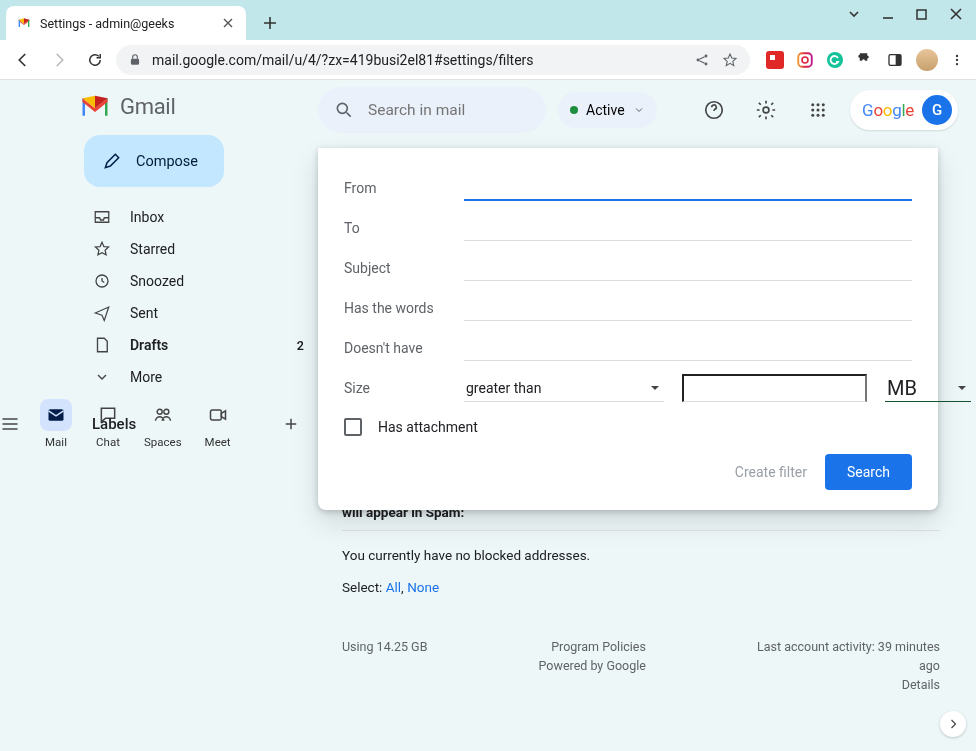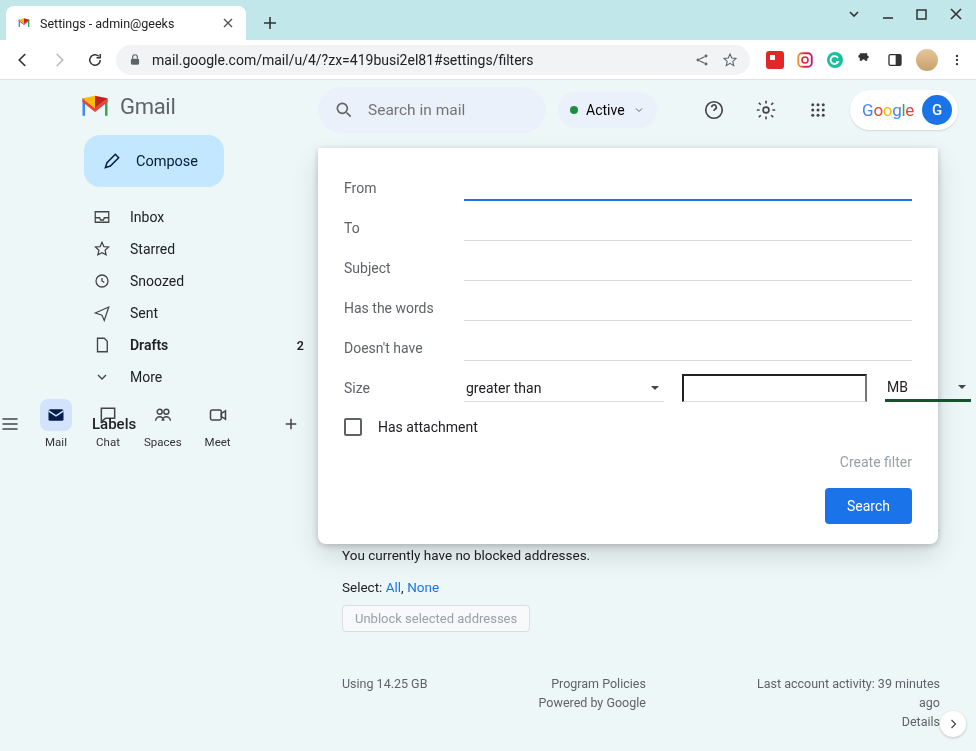--- a/index.html
+++ b/index.html
@@ -57,24 +57,24 @@
   .google-av { width:30px; height:30px; background:#1a73e8; color:#fff; border-radius:50%; display:flex; align-items:center; justify-content:center; font-size:15px; font-weight:500; }
 
   
   .panel { position:absolute; left:0; top:68px; width:620px; background:#fff; border-radius:0 0 8px 8px; box-shadow:0 2px 6px rgba(0,0,0,.2), 0 12px 28px rgba(0,0,0,.12); padding:20px 26px; z-index:50; }
   .frow { display:flex; align-items:center; min-height:40px; gap:18px; font-size:14px; color:#5f6368; }
   .frow label { width:102px; flex-shrink:0; }
   .fld { flex:1; border:0; border-bottom:1px solid #dadce0; height:26px; outline:0; font-size:14.5px; }
   .fld.focus { border-bottom:2px solid #1a73e8; }
   .sel { flex:0 0 200px; border-bottom:1px solid #dadce0; height:28px; display:flex; align-items:center; justify-content:space-between; padding:0 4px 0 2px; font-size:14px; color:#202124; cursor:pointer; }
   .size-mid { flex:0 0 120px; border-bottom:1px solid #dadce0; height:28px; }
-  .sel-unit { flex:0 0 86px; border-bottom:3px solid #14532d; height:28px; display:flex; align-items:center; justify-content:space-between; padding:0 4px 0 2px; font-size:14px; color:#202124; cursor:pointer; }
+  .sel-unit { flex:0 0 86px; border-bottom:1px solid #14532d; height:28px; display:flex; align-items:center; justify-content:space-between; padding:0 4px 0 2px; font-size:20px; color:#202124; cursor:pointer; }
   .cbx-row { display:flex; align-items:center; gap:16px; padding:10px 0 6px 0; font-size:14px; color:#202124; }
   .cbx { width:18px; height:18px; border:2px solid #5f6368; border-radius:2px; cursor:pointer; }
-  .panel-actions { display:flex; justify-content:flex-end; align-items:flex-end; gap:18px; padding-top:12px;flex-direction:column; }
+  .panel-actions { display:flex; justify-content:flex-end; align-items:center; gap:18px; padding-top:12px; }
   .link-btn { font-size:14px; color:#9aa0a6; cursor:default; }
   .btn-primary { background:#1a73e8; color:#fff; border:0; border-radius:4px; height:36px; padding:0 22px; font-size:14px; cursor:pointer; }
 
   
   .settings-body { position:absolute; top:424px; left:24px; right:36px; font-size:13.5px; color:#202124; }
   .settings-body .bold { font-weight:700; }
   .settings-body hr { border:0; border-top:1px solid #e0e0e0; margin:10px 0 16px 0; }
   .sel-line { margin-top:16px; }
   .sel-line a { color:#1a73e8; cursor:pointer; }
   .unblk { margin-top:10px; border:1px solid #dadce0; background:#f8f9fa; color:#9aa0a6; padding:5px 12px; border-radius:4px; font-size:13px; cursor:default; }
@@ -451,21 +451,20 @@
 
     <div class="settings-body">
       <div class="bold">will appear in Spam:</div>
       <hr>
       <div>You currently have no blocked addresses.</div>
       <div class="sel-line">
         <span>Select:</span>
         <a>All</a><span>, </span>
         <a>None</a>
       </div>
-      <button class="unblk">Unblock selected addresses</button>
       <div class="footer-row">
         <div class="footer-col left">
             <span>Using 14.25 GB</span>
           </div>
         <div class="footer-col mid">
           <span>Program Policies</span>
           <span>Powered by Google</span>
         </div>
         <div class="footer-col">
           <span>Last account activity: 39 minutes</span>

